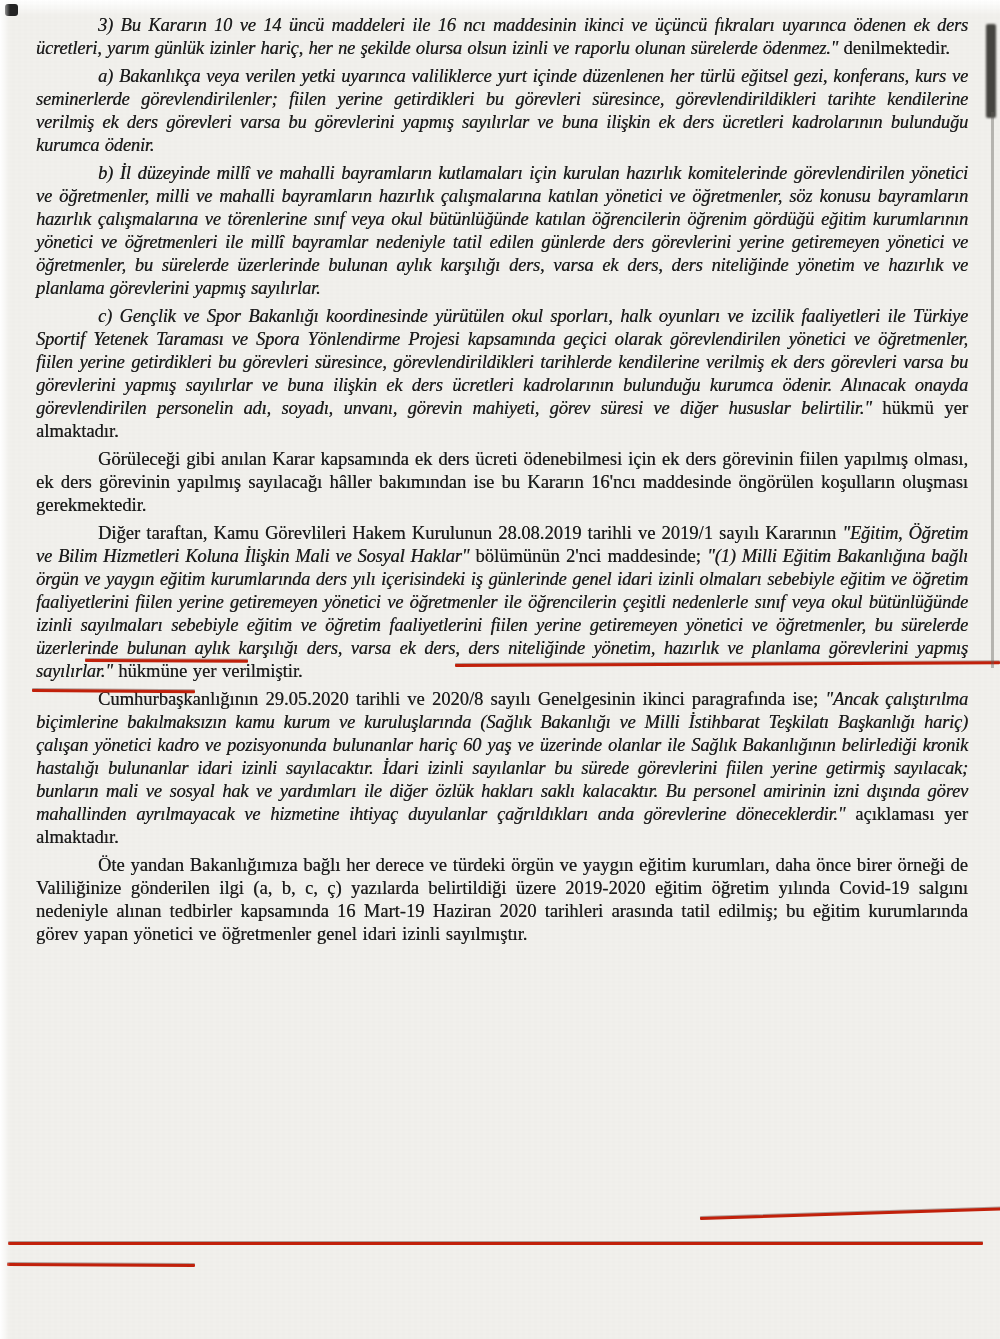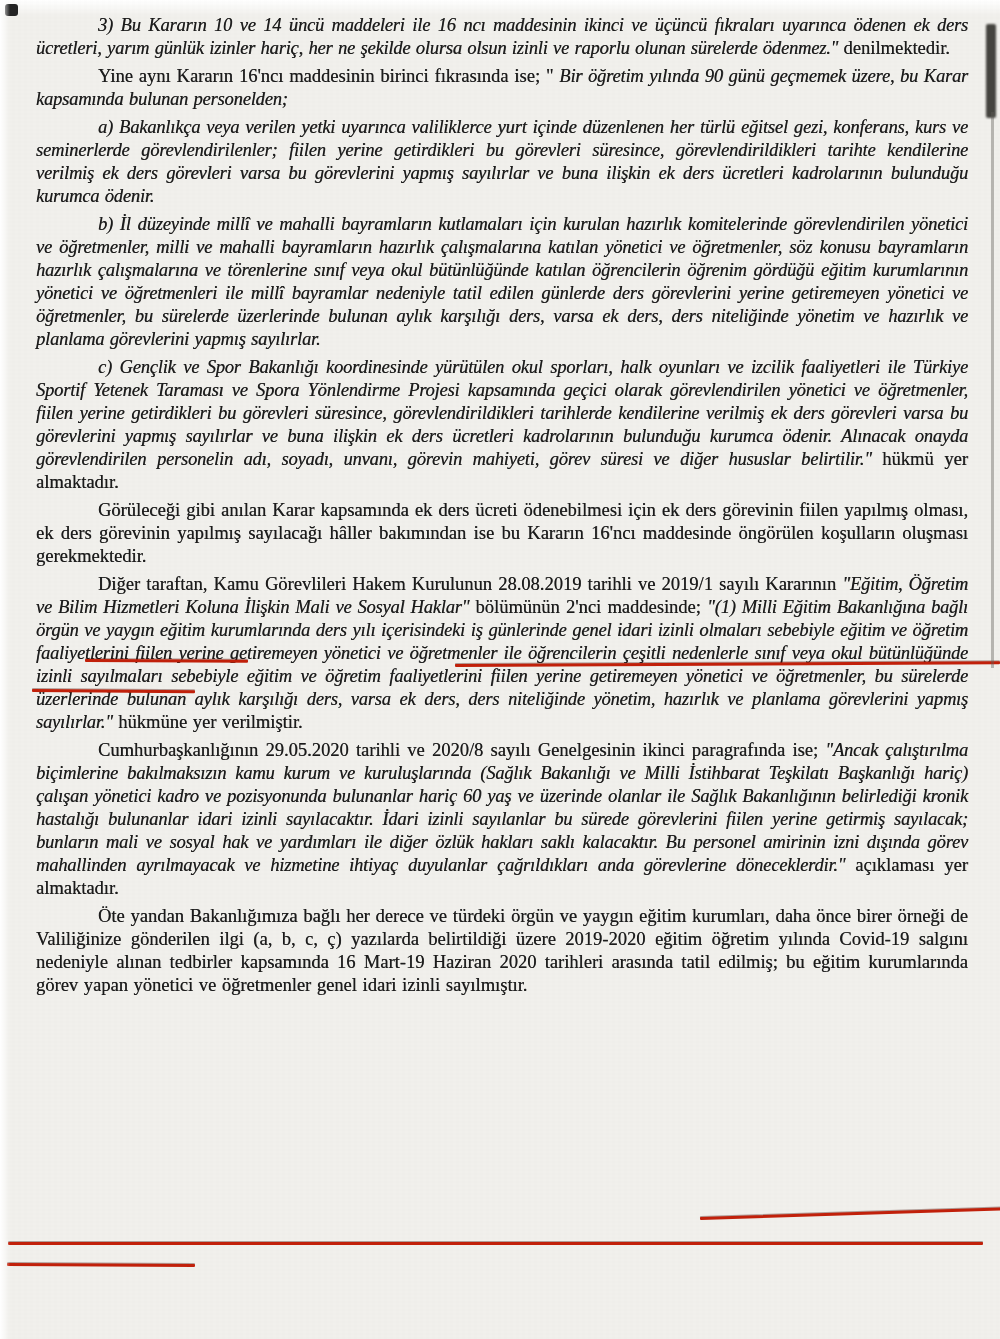--- a/index.html
+++ b/index.html
@@ -59,21 +59,20 @@
   }
 </style>
 </head>
 <body>
 
 <div class="page">
   <div class="grain"></div>
 
   <div class="content">
       <p class="para"><span class="it">3) Bu Kararın 10 ve 14 üncü maddeleri ile 16 ncı maddesinin ikinci ve üçüncü fıkraları uyarınca ödenen ek ders ücretleri, yarım günlük izinler hariç, her ne şekilde olursa olsun izinli ve raporlu olunan sürelerde ödenmez." </span><span>denilmektedir.</span></p>
-      <p class="para"><span>Yine aynı Kararın 16'ncı maddesinin birinci fıkrasında ise; " </span><span class="it">Bir öğretim yılında 90 günü geçmemek üzere, bu Karar kapsamında bulunan personelden;</span></p>
       <p class="para"><span class="it">a) Bakanlıkça veya verilen yetki uyarınca valiliklerce yurt içinde düzenlenen her türlü eğitsel gezi, konferans, kurs ve seminerlerde görevlendirilenler; fiilen yerine getirdikleri bu görevleri süresince, görevlendirildikleri tarihte kendilerine verilmiş ek ders görevleri varsa bu görevlerini yapmış sayılırlar ve buna ilişkin ek ders ücretleri kadrolarının bulunduğu kurumca ödenir.</span></p>
       <p class="para"><span class="it">b) İl düzeyinde millî ve mahalli bayramların kutlamaları için kurulan hazırlık komitelerinde görevlendirilen yönetici ve öğretmenler, milli ve mahalli bayramların hazırlık çalışmalarına katılan yönetici ve öğretmenler, söz konusu bayramların hazırlık çalışmalarına ve törenlerine sınıf veya okul bütünlüğünde katılan öğrencilerin öğrenim gördüğü eğitim kurumlarının yönetici ve öğretmenleri ile millî bayramlar nedeniyle tatil edilen günlerde ders görevlerini yerine getiremeyen yönetici ve öğretmenler, bu sürelerde üzerlerinde bulunan aylık karşılığı ders, varsa ek ders, ders niteliğinde yönetim ve hazırlık ve planlama görevlerini yapmış sayılırlar.</span></p>
       <p class="para"><span class="it">c) Gençlik ve Spor Bakanlığı koordinesinde yürütülen okul sporları, halk oyunları ve izcilik faaliyetleri ile Türkiye Sportif Yetenek Taraması ve Spora Yönlendirme Projesi kapsamında geçici olarak görevlendirilen yönetici ve öğretmenler, fiilen yerine getirdikleri bu görevleri süresince, görevlendirildikleri tarihlerde kendilerine verilmiş ek ders görevleri varsa bu görevlerini yapmış sayılırlar ve buna ilişkin ek ders ücretleri kadrolarının bulunduğu kurumca ödenir. Alınacak onayda görevlendirilen personelin adı, soyadı, unvanı, görevin mahiyeti, görev süresi ve diğer hususlar belirtilir." </span><span>hükmü yer almaktadır.</span></p>
       <p class="para"><span>Görüleceği gibi anılan Karar kapsamında ek ders ücreti ödenebilmesi için ek ders görevinin fiilen yapılmış olması, ek ders görevinin yapılmış sayılacağı hâller bakımından ise bu Kararın 16'ncı maddesinde öngörülen koşulların oluşması gerekmektedir.</span></p>
       <p class="para"><span>Diğer taraftan, Kamu Görevlileri Hakem Kurulunun 28.08.2019 tarihli ve 2019/1 sayılı Kararının </span><span class="it">"Eğitim, Öğretim ve Bilim Hizmetleri Koluna İlişkin Mali ve Sosyal Haklar"</span><span> bölümünün 2'nci maddesinde; </span><span class="it">"(1) Milli Eğitim Bakanlığına bağlı örgün ve yaygın eğitim kurumlarında ders yılı içerisindeki iş günlerinde genel idari izinli olmaları sebebiyle eğitim ve öğretim faaliyetlerini fiilen yerine getiremeyen yönetici ve öğretmenler ile öğrencilerin çeşitli nedenlerle sınıf veya okul bütünlüğünde izinli sayılmaları sebebiyle eğitim ve öğretim faaliyetlerini fiilen yerine getiremeyen yönetici ve öğretmenler, bu sürelerde üzerlerinde bulunan aylık karşılığı ders, varsa ek ders, ders niteliğinde yönetim, hazırlık ve planlama görevlerini yapmış sayılırlar." </span><span>hükmüne yer verilmiştir.</span></p>
       <p class="para"><span>Cumhurbaşkanlığının 29.05.2020  tarihli ve 2020/8 sayılı Genelgesinin ikinci paragrafında ise; </span><span class="it">"Ancak çalıştırılma biçimlerine bakılmaksızın kamu kurum ve kuruluşlarında (Sağlık Bakanlığı ve Milli İstihbarat Teşkilatı Başkanlığı hariç) çalışan yönetici kadro ve pozisyonunda bulunanlar hariç 60 yaş ve üzerinde olanlar ile Sağlık Bakanlığının belirlediği kronik hastalığı bulunanlar idari izinli sayılacaktır. İdari izinli sayılanlar bu sürede görevlerini fiilen yerine getirmiş sayılacak; bunların mali ve sosyal hak ve yardımları ile diğer özlük hakları saklı kalacaktır. Bu personel amirinin izni dışında görev mahallinden ayrılmayacak ve hizmetine ihtiyaç duyulanlar çağrıldıkları anda görevlerine döneceklerdir." </span><span>açıklaması yer almaktadır.</span></p>
       <p class="para"><span>Öte yandan Bakanlığımıza bağlı her derece ve türdeki örgün ve yaygın eğitim kurumları, daha önce birer örneği de Valiliğinize gönderilen ilgi (a, b, c, ç) yazılarda belirtildiği üzere 2019-2020 eğitim öğretim yılında Covid-19 salgını nedeniyle alınan tedbirler kapsamında 16 Mart-19 Haziran 2020 tarihleri arasında tatil edilmiş; bu eğitim kurumlarında görev yapan yönetici ve öğretmenler genel idari izinli sayılmıştır.</span></p>
     </div>
 
   <div>

